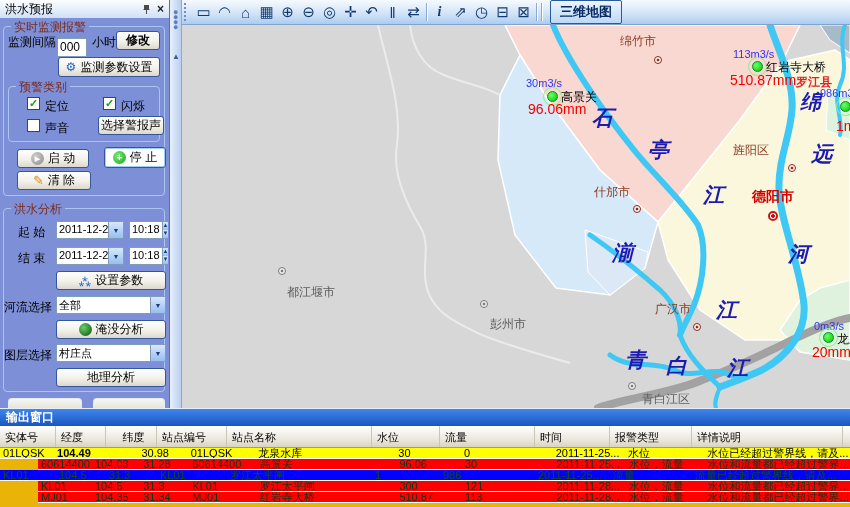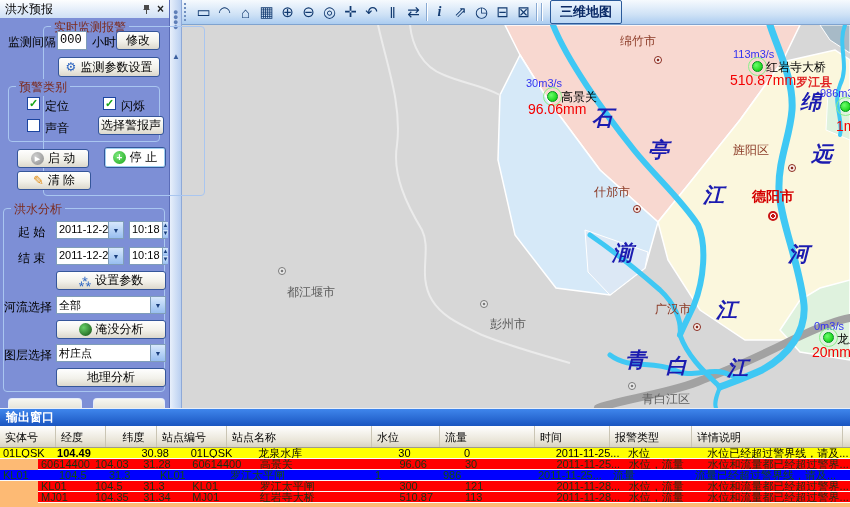--- a/index.html
+++ b/index.html
@@ -86,21 +86,21 @@
   .mk.city { width:10px; height:10px; border:2px solid #c81414; background:radial-gradient(circle,#c81414 2px,#fff 2.1px); }
   .mk.plain { border:1px solid #7a7a7a; background:radial-gradient(circle,#7a7a7a 1.5px,#efefef 1.6px); }
   .stdot { position:absolute; width:11px; height:11px; border-radius:50%;
     background:radial-gradient(circle at 35% 35%,#6bff6b,#00c400); border:1px solid #00961e; }
   .stdot::before { content:""; position:absolute; inset:-5px; border:1.5px solid #8af08a; border-radius:50%; }
   .st-flow { position:absolute; color:#3232f0; font-size:11px; white-space:nowrap; }
   .st-rain { position:absolute; color:#f30000; font-size:14px; white-space:nowrap; }
   .st-name { position:absolute; color:#000; font-size:12px; white-space:nowrap; }
 
   
-  #output { position:absolute; left:0; top:408px; width:850px; height:99px; background:#fdba74; }
+  #output { position:absolute; left:0; top:408px; width:850px; height:99px; background:#eab308; }
   .out-title { height:18px; background:linear-gradient(#3f86ec,#1a55c0);
     color:#fff; font-weight:bold; font-size:12px; display:flex; align-items:center;
     padding:0 6px; border-top:1px solid #e8eef8; }
   .grid-head { display:flex; height:22px; background:linear-gradient(#ffffff,#e9e5d8 70%,#d8d3c2);
     border-bottom:1px solid #9f9b8a; }
   .gh-cell { font-size:11px; color:#000; padding:4px 0 0 5px; border-right:1px solid #cac5b4;
     overflow:hidden; white-space:nowrap; }
   .grid-row { display:flex; height:11px; border-bottom:1px solid #fafafa; }
   .g-cell { font-size:11px; line-height:10px; padding-left:3px; overflow:hidden; white-space:nowrap; }
   .row-yellow { background:#ffff00; color:#000; }
@@ -113,27 +113,27 @@
 <div id="sidebar">
   <div class="sb-title">
     <span class="t">洪水预报</span>
     <svg width="9" height="11">
         <path d="M2 1h5v4l1 1H1l1-1z" fill="#4a4a4a"></path>
         <rect x="4" y="6" width="1" height="4" fill="#4a4a4a"></rect>
       </svg>
     <span class="sb-close">×</span>
   </div>
 
-  <div class="group" style="left:3px;top:26px;width:162px;height:170px;margin-left:40px;">
+  <div class="group" style="left:3px;top:26px;width:162px;height:170px;">
     <span class="group-label">实时监测报警</span>
   </div>
   <span class="sb-lbl" style="left:8px;top:34px;">监测间隔</span>
-  <div class="sb-input" style="left:57px;top:31px;width:30px;height:19px;font-family:Liberation Mono, monospace;">000</div>
+  <div class="sb-input" style="left:57px;top:38px;width:30px;height:19px;">000</div>
   <span class="sb-lbl" style="left:92px;top:34px;">小时</span>
-  <div class="xpbtn" style="left:116px;top:31px;width:44px;height:19px;">
+  <div class="xpbtn" style="left:116px;top:31px;width:44px;height:19px;font-weight:bold;">
       <span>修改</span>
     </div>
   <div class="xpbtn" style="left:58px;top:57px;width:102px;height:20px;">
     <span class="ic-gear">⚙</span>
     <span>监测参数设置</span>
   </div>
 
   <div class="group" style="left:8px;top:86px;width:152px;height:56px;">
     <span class="group-label" style="background:#7d8fd6;">预警类别</span>
   </div>

